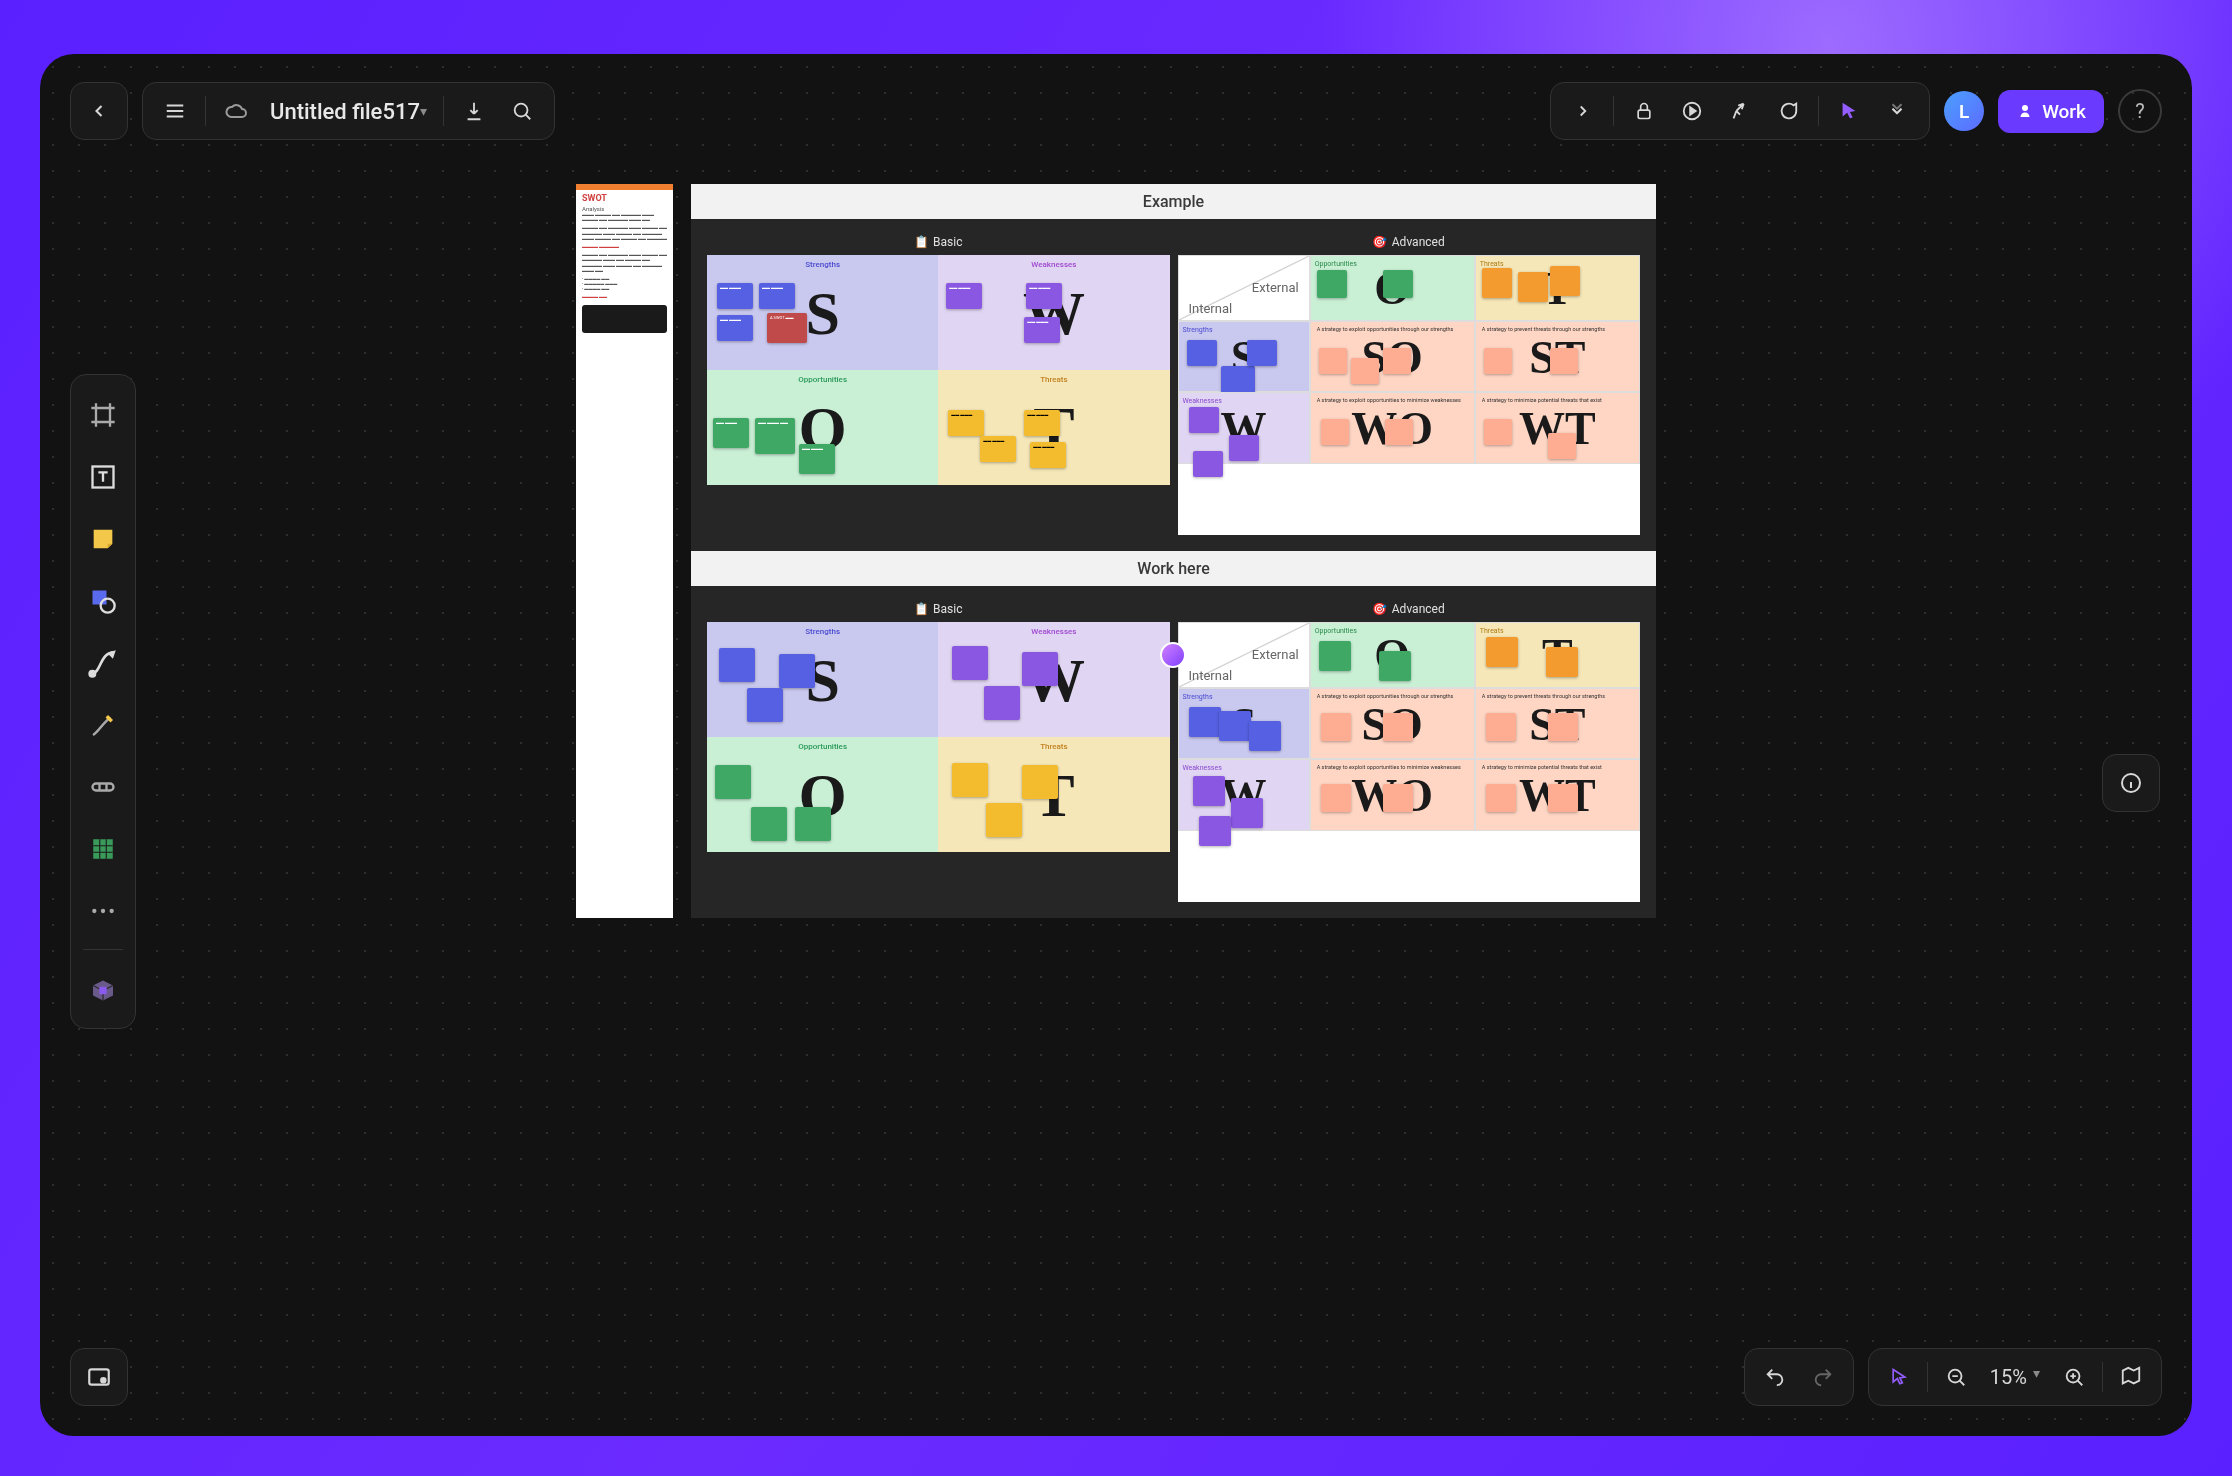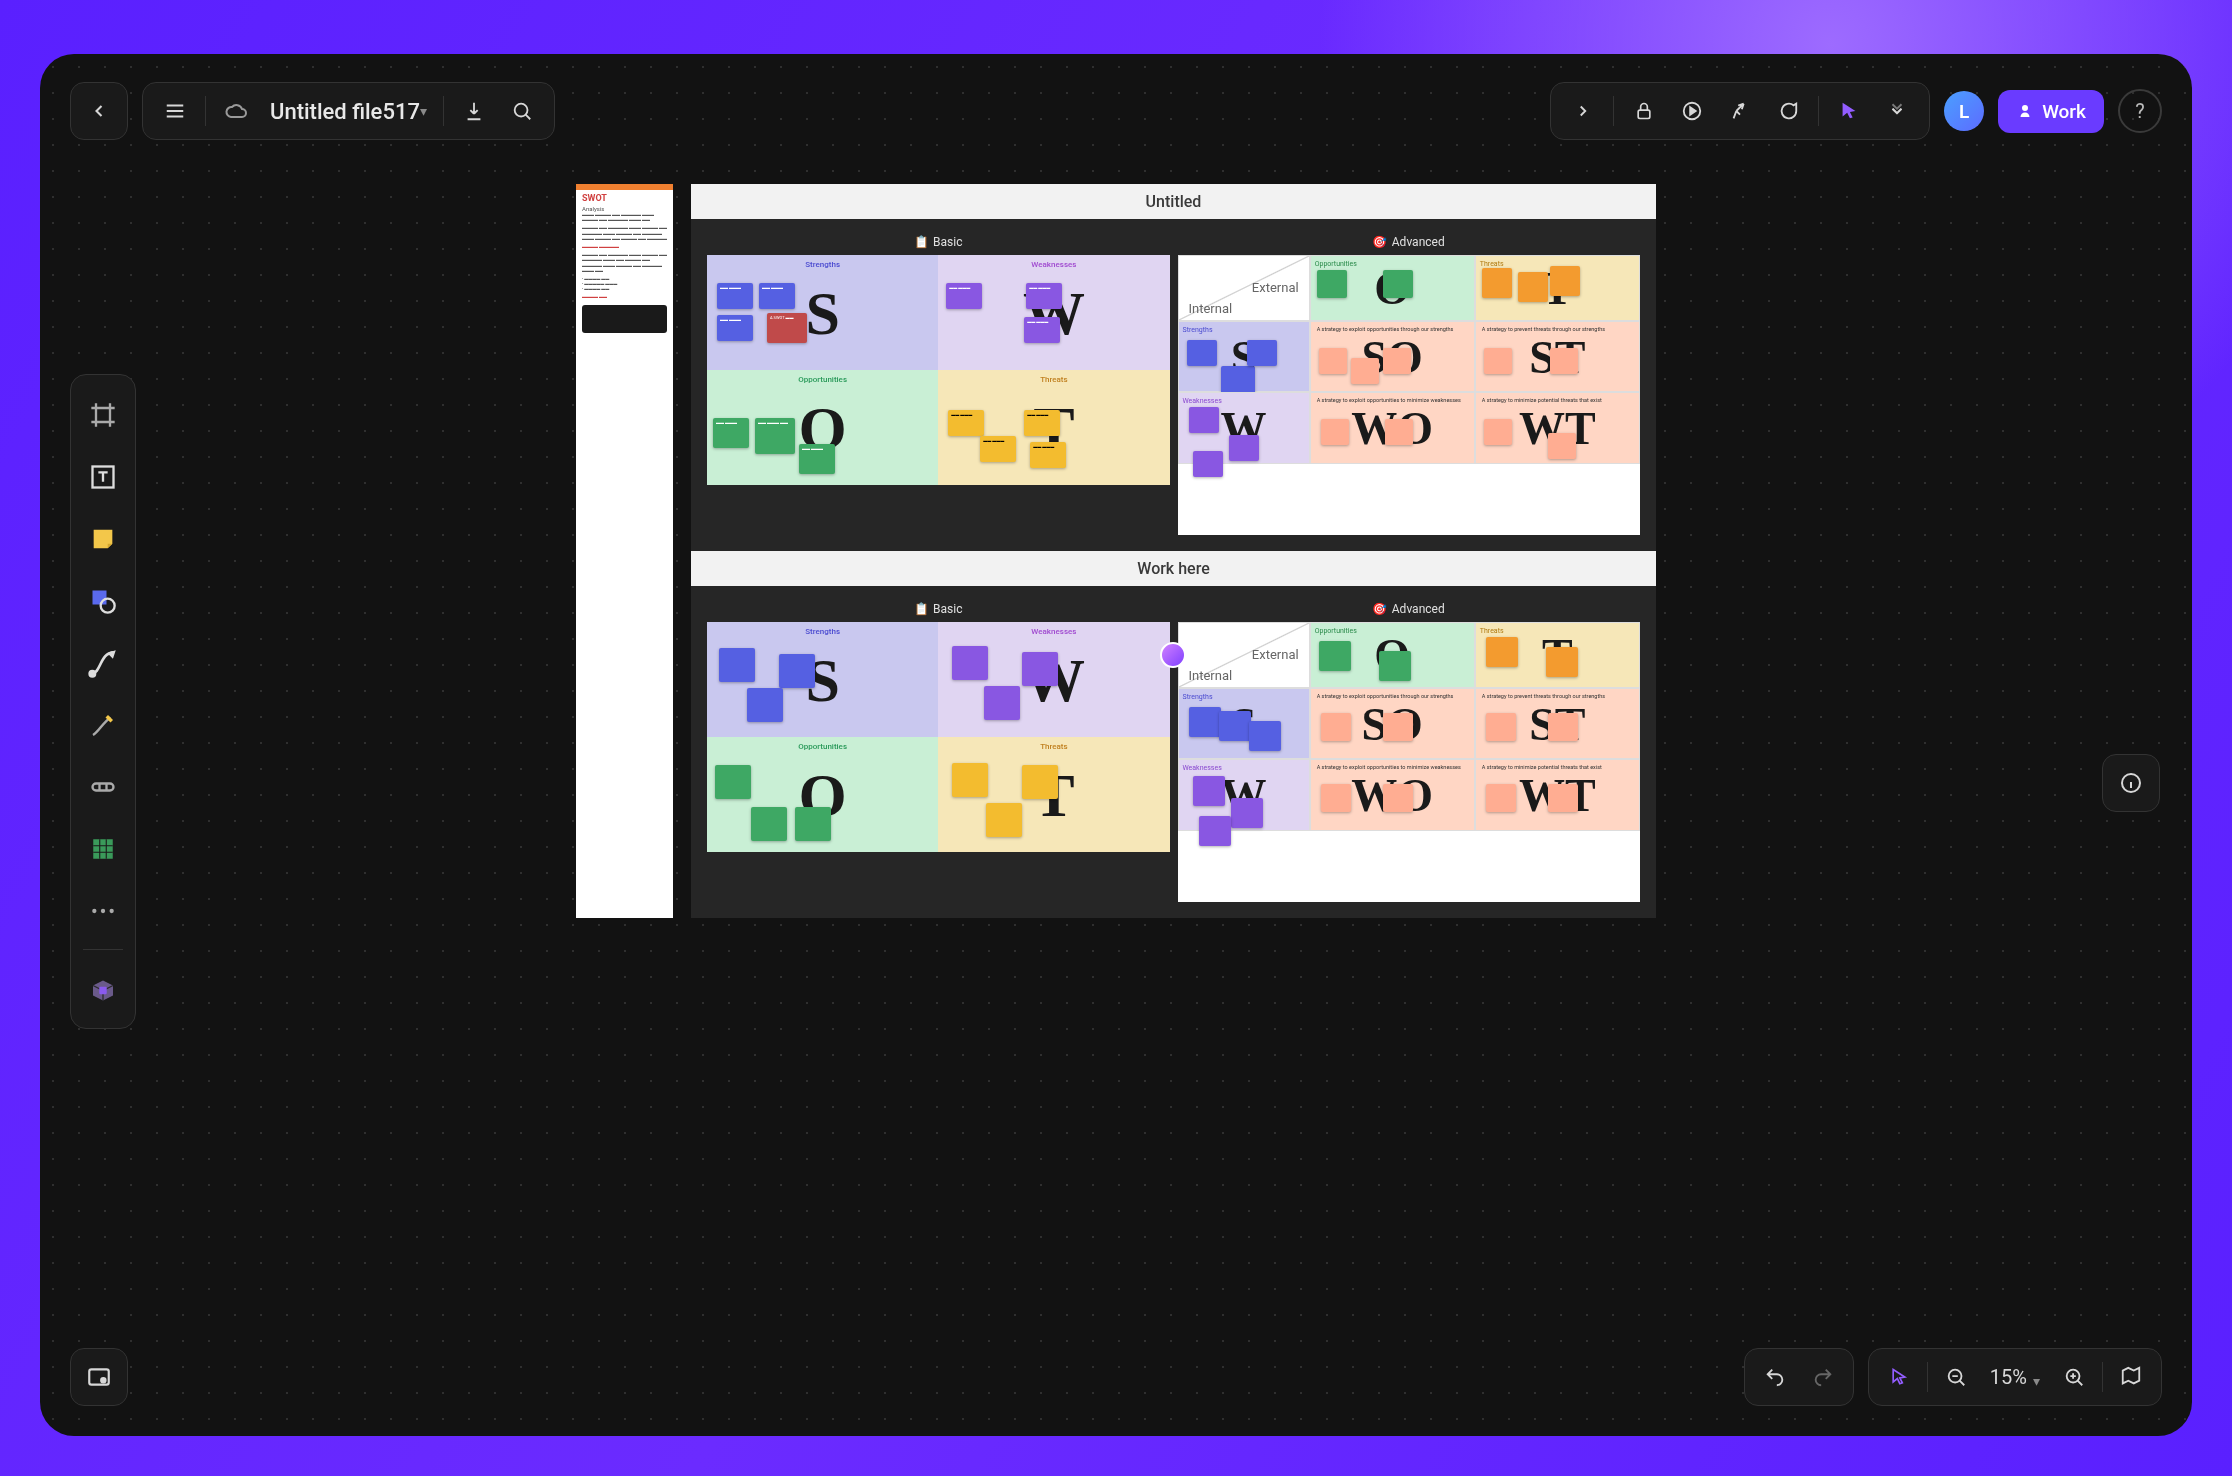--- a/index.html
+++ b/index.html
@@ -48,21 +48,21 @@
 .tool{width:46px;height:56px;display:flex;align-items:center;justify-content:center;cursor:pointer;border-radius:8px}
 
 
 .infobtn{position:absolute;right:32px;top:700px;width:58px;height:58px;background:var(--panel);border:1px solid var(--outline);border-radius:14px;display:flex;align-items:center;justify-content:center;color:var(--text);cursor:pointer}
 
 
 .locbtn{position:absolute;left:30px;bottom:30px;width:58px;height:58px;background:var(--panel);border:1px solid var(--outline);border-radius:14px;display:flex;align-items:center;justify-content:center;color:var(--text);cursor:pointer}
 .bottombar{position:absolute;right:30px;bottom:30px;display:flex;gap:14px;align-items:center}
 .bgroup{display:flex;align-items:center;gap:4px;background:var(--panel);border:1px solid var(--outline);border-radius:14px;height:58px;padding:0 8px}
 .bgroup .iconbtn{width:44px;height:44px}
-.zoomval{color:var(--text);font-size:20px;padding:0 8px;display:flex;align-items:flex-end;gap:6px}
+.zoomval{color:var(--text);font-size:20px;padding:0 8px;display:flex;align-items:flex-start;gap:6px}
 .pointer-active{color:var(--purple-light)}
 
 
 .canvas{position:absolute;inset:0;display:flex;justify-content:center;align-items:flex-start;padding-top:130px}
 .board{width:1080px;display:flex;gap:10px}
 .leftdoc{width:105px;display:flex;flex-direction:row;gap:8px}
 .docpage{background:#fff;font-size:5px;color:#333;padding:6px;position:relative}
 .docpage .dhead{background:#f08030;height:6px;margin:-6px -6px 3px}
 .docpage .dtitle{color:#d04040;font-size:9px;font-weight:700;margin-bottom:2px}
 .docpage .dpara{font-size:4px;color:#555;line-height:1.3;margin-bottom:3px}
@@ -351,21 +351,21 @@
           <div class="dpara">▬▬▬▬ ▬▬ ▬▬▬▬▬ ▬▬▬ ▬▬▬▬ ▬▬ ▬▬▬▬▬ ▬▬▬ ▬▬ ▬▬▬▬ ▬▬ ▬▬▬▬▬ ▬▬▬ ▬▬▬▬ ▬▬ ▬▬▬▬▬ ▬▬▬ ▬▬</div>
           <div class="dpara">• ▬▬▬▬ ▬▬<br>• ▬▬▬▬▬ ▬▬▬<br>• ▬▬▬▬ ▬▬</div>
           <div class="dpara" style="color:#d04040">▬▬▬▬ ▬▬</div>
           <div class="dbtn"></div>
         </div>
         <div class="docfoot"></div>
       </div>
 
       <div class="mainboard">
 
-        <div class="sectionhdr">Untitled</div>
+        <div class="sectionhdr">Example</div>
         <div class="sectionbody">
 
           <div class="half">
             <div class="halfhdr">📋 <span>Basic</span></div>
             <div class="swot">
               <div class="sw-cell sw-s">
                 <div class="sw-label" style="color:#4a4ad0">Strengths</div>
                 <div class="sw-letter">S</div>
                 <div class="note n-blue notes" style="top:28px;left:10px;width:36px;height:26px">▬▬ ▬▬▬</div>
                 <div class="note n-blue notes" style="top:28px;left:52px;width:36px;height:26px">▬▬ ▬▬▬</div>

